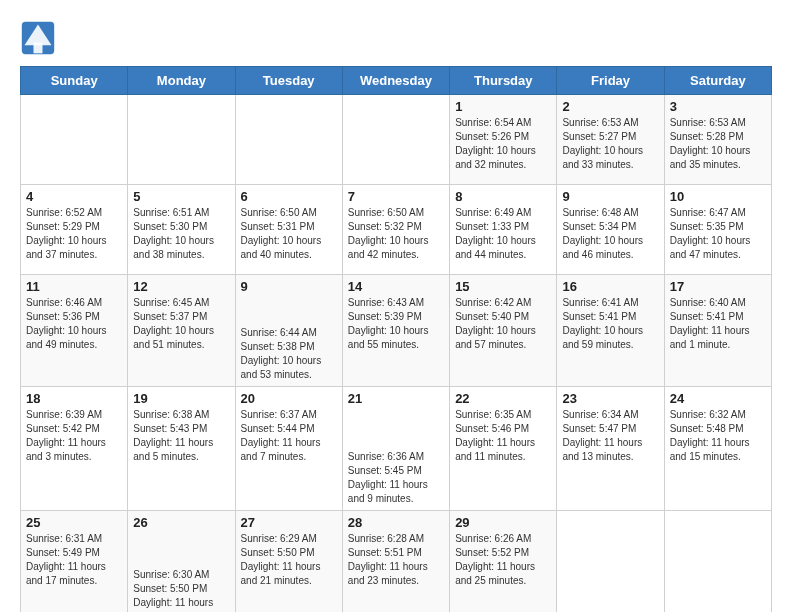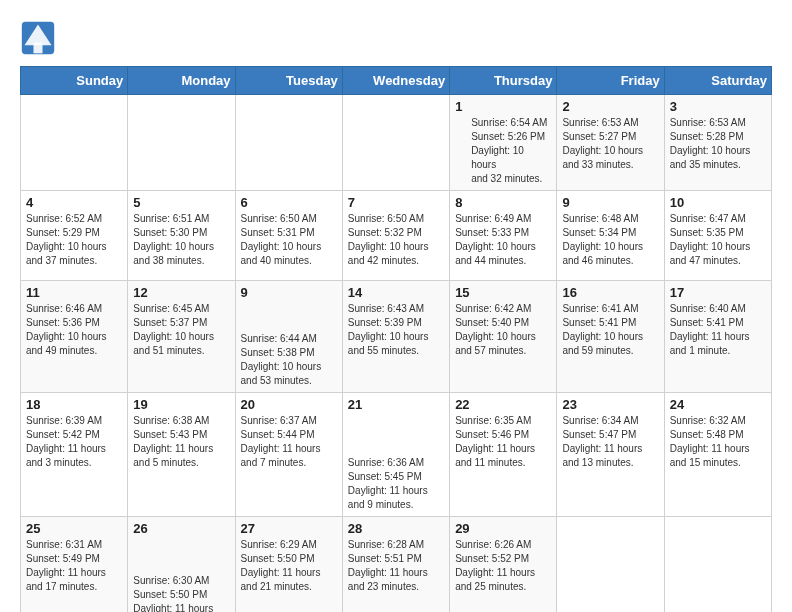--- a/index.html
+++ b/index.html
@@ -51,21 +51,21 @@
       width: 100%;
       border-collapse: collapse;
       table-layout: fixed;
     }
     thead tr th {
       background: #3a7bbf;
       color: #fff;
       font-size: 13px;
       font-weight: bold;
       padding: 6px 4px;
-      text-align: right;
+      text-align: center;
       border: 1px solid #2d6aa0;
     }
     tbody tr td {
       vertical-align: top;
       border: 1px solid #d0d0d0;
       padding: 4px 5px;
       font-size: 10.5px;
       color: #222;
       height: 90px;
       background: #fff;
@@ -123,21 +123,21 @@
       </tr>
   </thead>
   <tbody id="calendar-body">
   <tr>
         <td class="empty-cell"></td>
         <td class="empty-cell"></td>
         <td class="empty-cell"></td>
         <td class="empty-cell"></td>
         <td>
           <span class="day-num">1</span>
-          <div class="day-detail" style="white-space: pre-line; margin-left: 16px;">Sunrise: 6:54 AM
+          <div class="day-detail" style="white-space: pre-line;">Sunrise: 6:54 AM
 Sunset: 5:26 PM
 Daylight: 10 hours
 and 32 minutes.</div>
         </td>
         <td>
           <span class="day-num">2</span>
           <div class="day-detail" style="white-space: pre-line;">Sunrise: 6:53 AM
 Sunset: 5:27 PM
 Daylight: 10 hours
 and 33 minutes.</div>
@@ -175,21 +175,21 @@
         <td>
           <span class="day-num">7</span>
           <div class="day-detail" style="white-space: pre-line;">Sunrise: 6:50 AM
 Sunset: 5:32 PM
 Daylight: 10 hours
 and 42 minutes.</div>
         </td>
         <td>
           <span class="day-num">8</span>
           <div class="day-detail" style="white-space: pre-line;">Sunrise: 6:49 AM
-Sunset: 5:33 PM
+Sunset: 1:33 PM
 Daylight: 10 hours
 and 44 minutes.</div>
         </td>
         <td>
           <span class="day-num">9</span>
           <div class="day-detail" style="white-space: pre-line;">Sunrise: 6:48 AM
 Sunset: 5:34 PM
 Daylight: 10 hours
 and 46 minutes.</div>
         </td>

